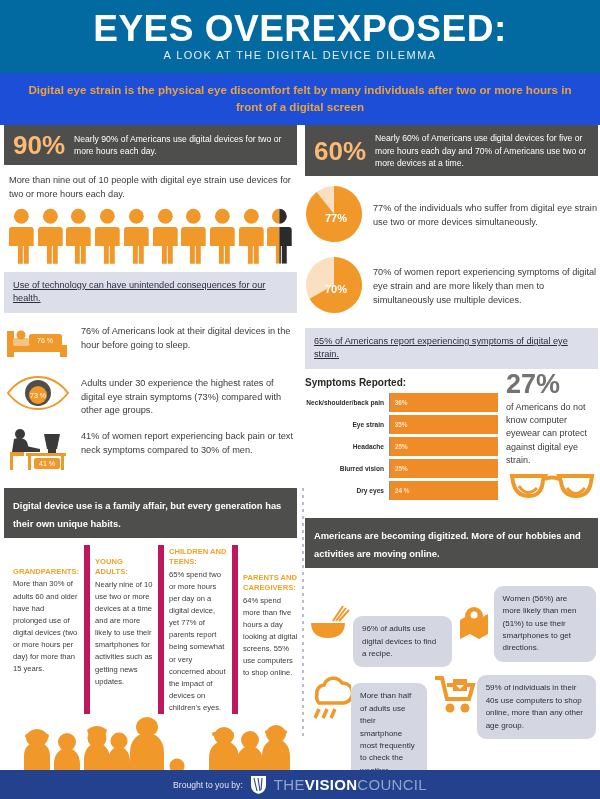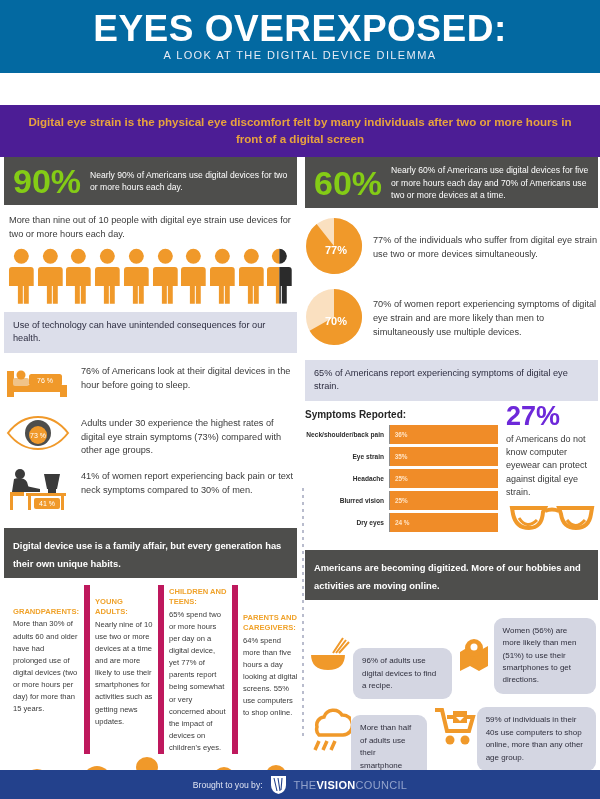--- a/index.html
+++ b/index.html
@@ -30,56 +30,56 @@
     letter-spacing: 1.4px;
     margin-top: 0;
   }
   .banner {
     text-align: center;
     color: #e8a33d;
     font-weight: bold;
     font-size: 11.6px;
     line-height: 1.45;
     padding: 9px 28px 10px;
-    background: #4c1d95;
-    margin-top: 32px;
+    background: #1d4ed8;
   }
 
   
   .cols { display: flex; gap: 8px; padding: 0 4px; }
   .col { width: 293px; }
 
   .darkbar {
     background: #4e4e4c;
     color: #ffffff;
     padding: 7px 9px;
     display: flex;
     align-items: center;
     gap: 9px;
     min-height: 40px;
   }
   .darkbar .bignum {
-    color: #84cc16;
-    font-size: 34px;
+    color: #fdba74;
+    font-size: 26px;
     font-weight: bold;
     line-height: 1;
     white-space: nowrap;
   }
   .darkbar .bartext { font-size: 8.6px; line-height: 1.42; }
   .darkbar.plain { display: block; font-weight: bold; }
   .darkbar.plain .bartext { font-size: 9.4px; }
 
   .bodytext { font-size: 9.2px; color: #3a3a3a; line-height: 1.5; }
 
   .lavender {
     background: #dcdeea;
     color: #2d2d40;
     font-size: 9.2px;
     line-height: 1.45;
     padding: 7px 9px;
+    text-decoration: underline;
   }
 
   
   .people { display: flex; gap: 2px; padding: 6px 4px 4px; }
   .people svg { display: block; }
 
   
   .hrow { display: flex; gap: 9px; align-items: flex-start; margin-top: 8px; }
   .hicon { width: 68px; flex: 0 0 68px; }
   .hrow .bodytext { padding-top: 4px; }
@@ -99,21 +99,21 @@
   .brow { display: flex; align-items: center; height: 19px; margin-bottom: 3px; }
   .blabel {
     width: 84px; flex: 0 0 84px; text-align: right;
     font-size: 6.6px; font-weight: bold; color: #2c2c2c; padding-right: 5px;
   }
   .baxis { width: 1px; background: #8e8e8e; align-self: stretch; }
   .bar { background: #f08c28; height: 100%; display: flex; align-items: center; }
   .bval { color: #ffe3c4; font-size: 6.4px; font-weight: bold; padding-left: 5px; }
 
   .side27 { width: 92px; flex: 0 0 92px; padding-top: 2px; }
-  .n27 { color: #6d28d9; font-size: 27px; font-weight: bold; line-height: 1; }
+  .n27 { color: #737373; font-size: 27px; font-weight: bold; line-height: 1; }
   .t27 { font-size: 9px; color: #3a3a3a; line-height: 1.48; margin-top: 3px; }
 
   
   .gens { display: flex; padding: 7px 4px 0; }
   .gen { padding: 0 5px; position: relative; }
   .gen + .gen { border-left: 6px solid #be185d; }
   .gen h4 { color: #f0a32c; font-size: 7.6px; font-weight: bold; line-height: 1.35; margin-bottom: 1px; }
   .gen p { font-size: 7.6px; color: #3a3a3a; line-height: 1.6; }
   .g1 { width: 76px; flex: 0 0 76px; padding-top: 22px; }
   .g2 { width: 74px; flex: 0 0 74px; padding-top: 12px; }
@@ -131,21 +131,21 @@
     padding: 7px 9px;
   }
   .icon-box { flex: 0 0 auto; display: flex; align-items: center; justify-content: center; }
 
   
   .footer {
     position: absolute; left: 0; bottom: 0; width: 600px; height: 29px;
     background: #23418c; display: flex; align-items: center; justify-content: center; gap: 7px;
   }
   .footer .by { color: #dfe4f2; font-size: 8.6px; }
-  .footer .lg1 { color: #ffffff; font-size: 11px; letter-spacing: 0.3px; }
+  .footer .lg1 { color: #ffffff; font-size: 15px; letter-spacing: 0.3px; }
   .footer .lg1 b { font-weight: bold; }
   .footer .lg1 .dim { color: #93a3cc; }
 
   .dotted-rail {
     position: absolute; left: 302px; top: 488px; width: 2px; height: 250px;
     background-image: linear-gradient(#b9bccd 45%, rgba(0,0,0,0) 0%);
     background-size: 2px 7px; background-repeat: repeat-y;
   }
 </style>
 </head>

